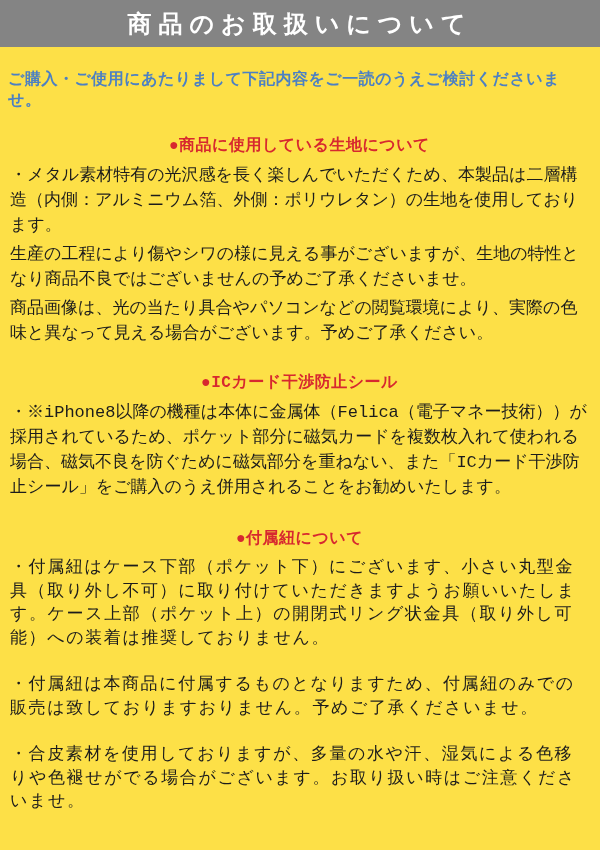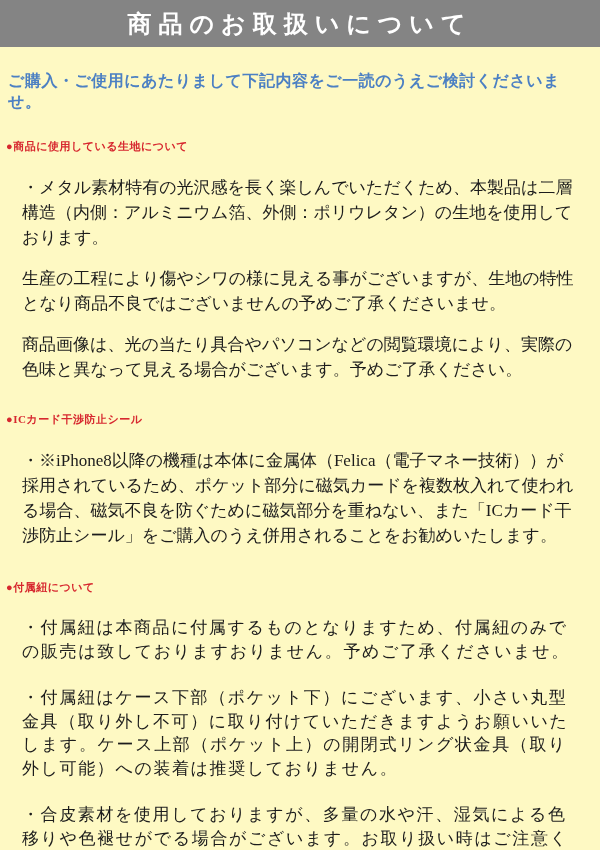--- a/index.html
+++ b/index.html
@@ -1,27 +1,27 @@
 <!DOCTYPE html>
 <html lang="ja"><head>
 <meta charset="utf-8">
 <style>
   html,body{margin:0;padding:0;background:#fff;}
   .page{
-    position:relative;width:600px;height:850px;background:#fef9c3;
-    font-family:Liberation Serif, serif;
+    position:relative;width:600px;height:850px;background:#fde047;
+    font-family:Liberation Mono, monospace;
     color:#1c1c1c;overflow:hidden;
   }
   .header{height:47px;background:#848484;display:flex;align-items:center;justify-content:center;}
   .header-title{color:#ffffff;font-size:24px;font-weight:bold;letter-spacing:7px;white-space:nowrap;}
   .content{padding:0 7px 0 6px;}
   .intro{margin:23px 0 0 2px;color:#4c80c3;font-weight:bold;font-size:16px;letter-spacing:.5px;line-height:21px;}
   .section{margin-top:22px;}
-  .section-heading{color:#d7282f;font-weight:bold;font-size:11px;line-height:25px;letter-spacing:.5px;}
-  p.body{font-size:17px;line-height:25px;margin:16px;font-weight:500;}
+  .section-heading{color:#d7282f;font-weight:bold;font-size:16px;line-height:25px;letter-spacing:.5px;text-align:center;}
+  p.body{font-size:17px;line-height:25px;margin:4px;font-weight:500;}
   .sec-ic{margin-top:25px;}
   .sec-strap{margin-top:27px;}
   .sec-strap p.body{letter-spacing:1.6px;line-height:23.5px;}
   .sec-strap p.body + p.body{margin-top:23px;}
 </style>
 </head>
 <body>
 
 <div class="page">
 
@@ -40,19 +40,19 @@
       <p class="body">商品画像は、光の当たり具合やパソコンなどの閲覧環境により、実際の色味と異なって見える場合がございます。予めご了承ください。</p>
     </div>
 
     <div class="section sec-ic">
       <div class="section-heading">●ICカード干渉防止シール</div>
       <p class="body">・※iPhone8以降の機種は本体に金属体（Felica（電子マネー技術））が採用されているため、ポケット部分に磁気カードを複数枚入れて使われる場合、磁気不良を防ぐために磁気部分を重ねない、また「ICカード干渉防止シール」をご購入のうえ併用されることをお勧めいたします。</p>
     </div>
 
     <div class="section sec-strap">
       <div class="section-heading">●付属紐について</div>
+      <p class="body">・付属紐はケース下部（ポケット下）にございます、小さい丸型金具（取り外し不可）に取り付けていただきますようお願いいたします。ケース上部（ポケット上）の開閉式リング状金具（取り外し可能）への装着は推奨しておりません。</p>
       <p class="body">・付属紐は本商品に付属するものとなりますため、付属紐のみでの販売は致しておりますおりません。予めご了承くださいませ。</p>
-      <p class="body">・付属紐はケース下部（ポケット下）にございます、小さい丸型金具（取り外し不可）に取り付けていただきますようお願いいたします。ケース上部（ポケット上）の開閉式リング状金具（取り外し可能）への装着は推奨しておりません。</p>
       <p class="body">・合皮素材を使用しておりますが、多量の水や汗、湿気による色移りや色褪せがでる場合がございます。お取り扱い時はご注意くださいませ。</p>
     </div>
 
   </div>
 </div>
 
 </body></html>

